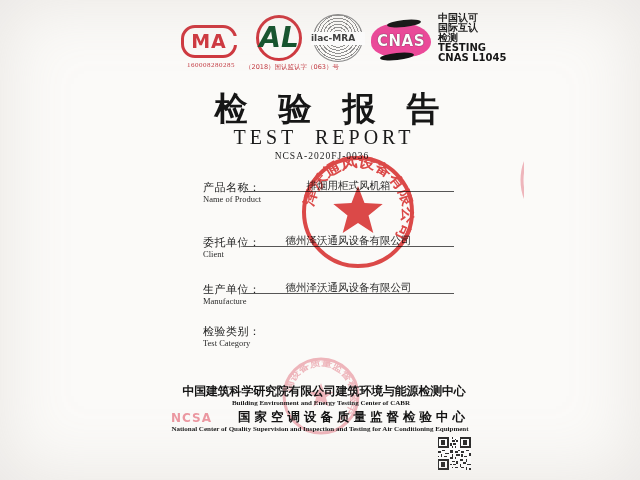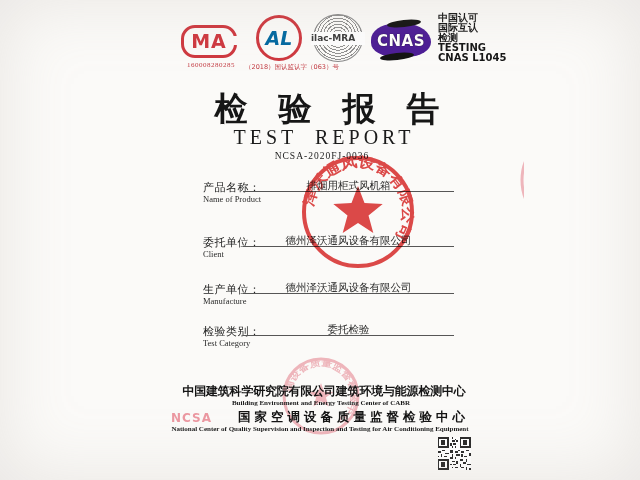--- a/index.html
+++ b/index.html
@@ -7,26 +7,26 @@
   body { font-family:"DejaVu Sans","Liberation Sans",sans-serif; background:#fbfaf8; position:relative; color:#1d1d1d; }
   .scan-tint { position:absolute; inset:0; box-shadow:inset 0 0 70px rgba(168,160,150,.22); pointer-events:none; z-index:9; }
 
   
   .logos { position:absolute; left:0; top:0; width:640px; height:80px; }
   .cma-wrap { position:absolute; left:181px; top:25px; width:60px; text-align:center; }
   .cma-logo { position:relative; width:56px; height:33px; border:3px solid #cf3940; border-radius:14px; color:#cf3940; font-weight:bold; font-size:19px; line-height:27px; letter-spacing:1px; }
   .cma-logo .notch { position:absolute; right:-4px; top:8px; width:6px; height:9px; background:#fbfaf8; }
   .cma-number { margin-top:3px; font-size:7px; color:#c23b42; letter-spacing:.5px;font-family:Liberation Serif, serif; }
   .cal-wrap { position:absolute; left:245px; top:15px; width:68px; text-align:center; }
-  .cal-logo { position:relative; width:46px; height:46px; margin:0 auto; border:3px solid #cf3940; border-radius:50%; color:#0369a1; font-weight:bold; font-size:19px; line-height:40px; font-style:italic; }
+  .cal-logo { position:relative; width:46px; height:46px; margin:0 auto; border:3px solid #cf3940; border-radius:50%; color:#14532d; font-weight:bold; font-size:28px; line-height:40px; font-style:italic; }
   .cal-caption { margin-top:2px; font-size:6.5px; color:#c23b42; white-space:nowrap; }
   .ilac-logo { position:absolute; left:313px; top:14px; width:50px; height:48px; border-radius:50%; border:1px solid #8a8a8a;
     background:repeating-radial-gradient(circle at 50% 45%, rgba(250,250,250,0) 0 2px, rgba(110,110,110,.75) 2px 3px); }
   .ilac-band { position:absolute; left:-3px; right:-3px; top:17px; height:13px; background:#fdfdfd; text-align:left; font-weight:bold; font-size:9px; line-height:13px; color:#3c3c3c; }
-  .cnas-logo { position:absolute; left:371px; top:24px; width:60px; height:33px; background:#4c1d95; border-radius:46% 54% 50% 50% / 62% 70% 58% 55%; color:#fff; font-weight:bold; text-align:center; }
+  .cnas-logo { position:absolute; left:371px; top:24px; width:60px; height:33px; background:#ec4899; border-radius:46% 54% 50% 50% / 62% 70% 58% 55%; color:#fff; font-weight:bold; text-align:center; }
   .cnas-logo span { display:inline-block; margin-top:8px; font-size:15px; letter-spacing:.5px; text-shadow:0 0 1px #000; }
   .cnas-logo:before, .cnas-logo:after { content:""; position:absolute; background:#141414; height:7px; width:34px; border-radius:50%; }
   .cnas-logo:before { top:-4px; left:16px; transform:rotate(-6deg); }
   .cnas-logo:after { bottom:-3px; left:9px; transform:rotate(-6deg); }
   .accred { position:absolute; left:438px; top:13px; font-size:10px; font-weight:bold; line-height:10px; color:#161616; }
 
   
   .title-cn { position:absolute; left:0; top:87px; width:654px; text-align:center; font-size:33px; font-weight:bold; letter-spacing:31px; text-indent:31px; color:#161616; }
   .title-en { position:absolute; left:0; top:126px; width:648px; text-align:center; font-family:"Liberation Serif",serif; font-size:20px; letter-spacing:4px; word-spacing:9px; color:#1b1b1b; }
   .report-no { position:absolute; left:0; top:151px; width:644px; text-align:center; font-family:"Liberation Serif",serif; font-size:9.5px; letter-spacing:1px; color:#222; }
@@ -109,23 +109,20 @@
   <div class="field" style="top:282px">
     <div class="flabel-cn">生产单位：</div>
     <div class="flabel-en">Manufacture</div>
     <div class="fline">
       <span class="fvalue">德州泽沃通风设备有限公司</span>
     </div>
   </div>
   <div class="field" style="top:324px">
     <div class="flabel-cn">检验类别：</div>
     <div class="flabel-en">Test Category</div>
-    <div class="fline">
-      <span class="fvalue">委托检验</span>
-    </div>
   </div>
 </section>
 
 <svg class="stamp seal-main" width="118" height="118" viewBox="0 0 118 118">
   <defs>
     <path id="sealArc" d="M 59,59 m -45,0 a 45,45 0 1,1 90,0 a 45,45 0 1,1 -90,0"></path>
   </defs>
   <circle cx="59" cy="59" r="54" fill="none" stroke="#dd3a3a" stroke-width="4"></circle>
   <polygon fill="#dd3a3a" points="59,33 65.5,50.1 83.7,51 69.5,62.4 74.3,80 59,70 43.7,80 48.5,62.4 34.3,51 52.5,50.1"></polygon>
   <text font-size="14" fill="#dd3a3a" font-weight="bold">

